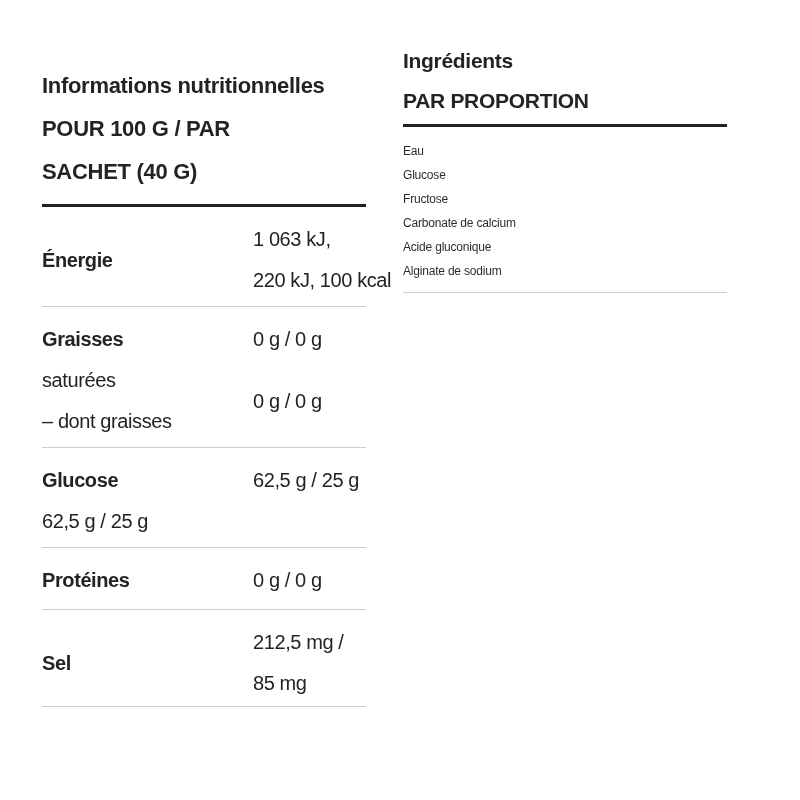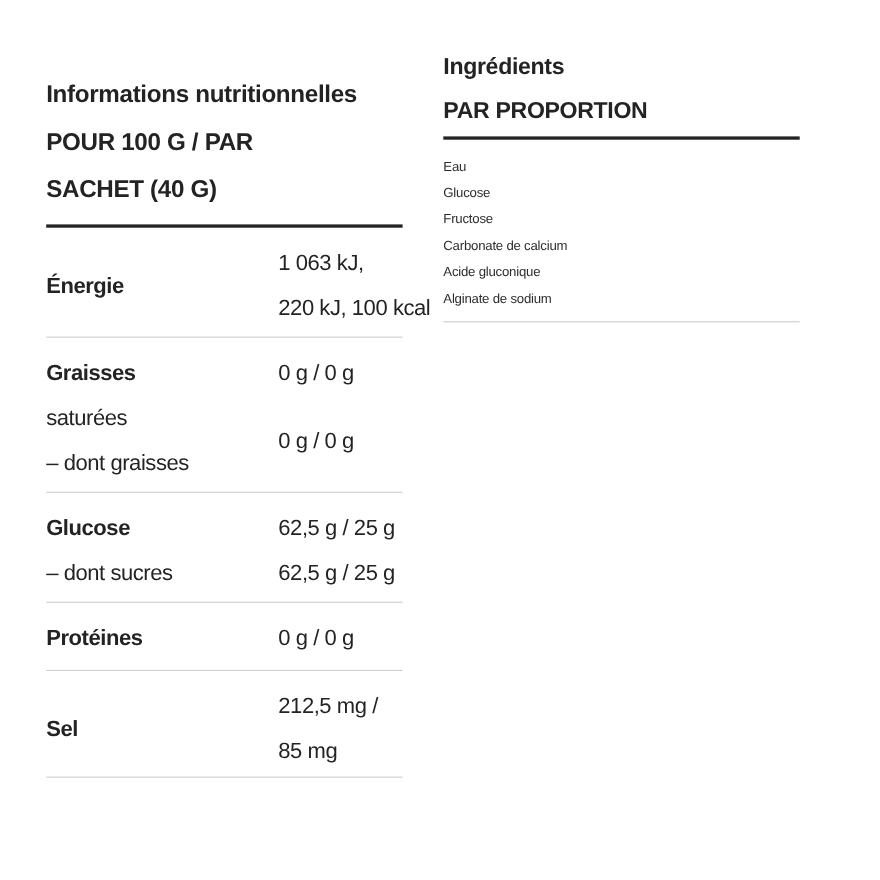--- a/index.html
+++ b/index.html
@@ -145,23 +145,20 @@
     <div class="group g-glucides">
       <div class="row">
         <div class="label">
           <div>Glucose</div>
         </div>
         <div class="value">
           <div>62,5 g / 25 g</div>
         </div>
       </div>
       <div class="row sub">
-        <div class="label">
-          <div>– dont sucres</div>
-        </div>
         <div class="value">
           <div>62,5 g / 25 g</div>
         </div>
       </div>
     </div>
 
     <div class="group g-proteines">
       <div class="row">
         <div class="label">
           <div>Protéines</div>

